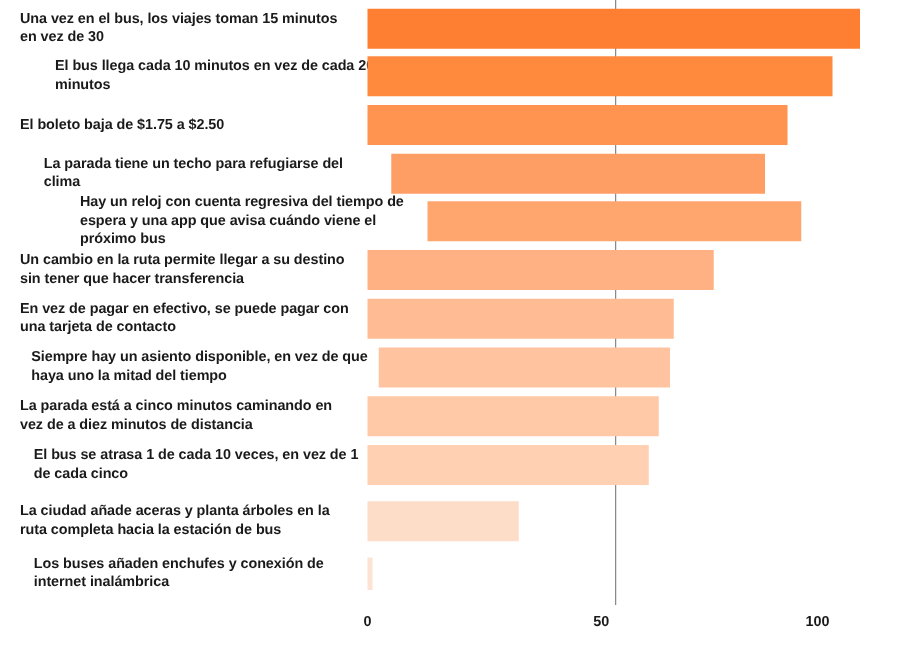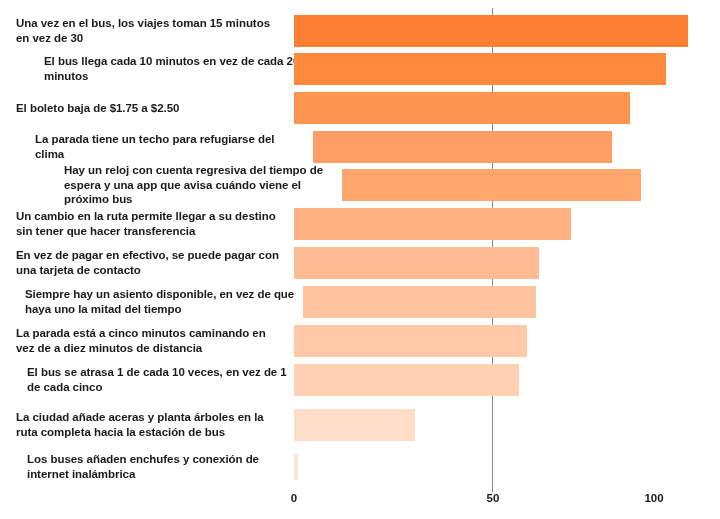--- a/index.html
+++ b/index.html
@@ -16,21 +16,21 @@
   }
   #chart-root {
     position: relative;
     width: 720px;
     height: 519px;
   }
   
   #plot-area {
     position: absolute;
     left: 0;
-    top: 8px;
+    top: 0;
     width: 646px;
     height: 484px;
   }
   .gridline {
     position: absolute;
     top: 0;
     width: 1px;
     height: 484px;
     background: #8a8a8a;
   }
@@ -133,18 +133,18 @@
         <div class="bar-row" style="top: 446px; height: 26px; padding-left: 11px;">
           <div class="bar-label indent">Los buses añaden enchufes y conexión de internet inalámbrica</div>
           <div class="bar" style="width: 3.98px; background: rgb(252, 227, 212);"></div>
         </div>
       </div>
   </div>
 
   <div class="axis-labels">
     <div id="ticks-container">
         <div class="tick-label" style="left: 294px;">0</div>
-        <div class="tick-label" style="left: 493px;">50</div>
+        <div class="tick-label" style="left: 481px;">50</div>
         <div class="tick-label" style="left: 654px;">100</div>
       </div>
   </div>
 
 </div>
 
 </body></html>

